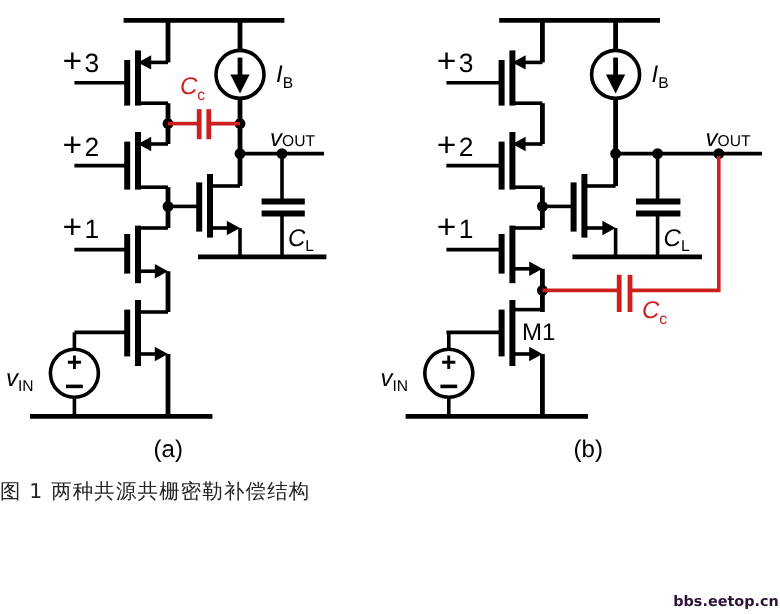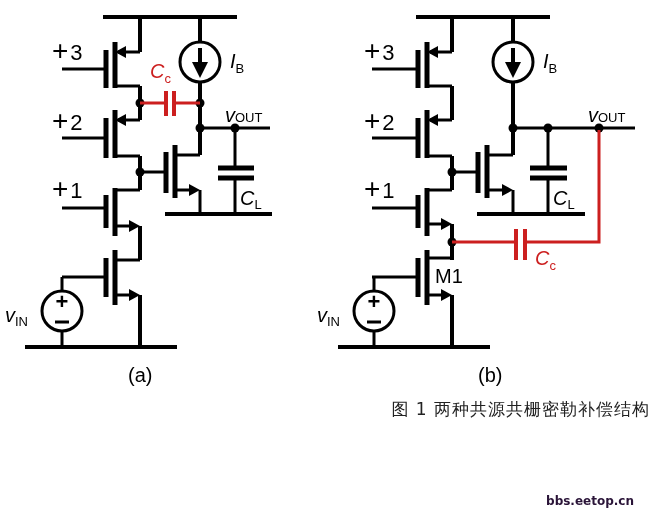--- a/index.html
+++ b/index.html
@@ -11,23 +11,23 @@
   .red { stroke:#cc1f1f; stroke-width:3; fill:none; }
   .redplate { stroke:#cc1f1f; stroke-width:4; fill:none; }
   .dot { fill:#000; }
   .arrow { fill:#000; }
   .lbl { font-family:"Liberation Sans", sans-serif; font-size:20px; fill:#000; }
   .lblsub { font-family:"Liberation Sans", sans-serif; font-size:13px; fill:#000; }
   .lblred { font-family:"Liberation Sans", sans-serif; font-size:20px; fill:#cc1f1f; font-style:italic; }
   .lblredsub { font-family:"Liberation Sans", sans-serif; font-size:13px; fill:#cc1f1f; }
   .ital { font-style:italic; }
   .plus { font-family:"Liberation Sans", sans-serif; font-size:28px; fill:#000; }
-  .caption { position:absolute; left:0; width:650px; top:398px; text-align:right; font-family:"DejaVu Sans", sans-serif; font-size:17px; color:#222; letter-spacing:1px; }
+  .caption { position:absolute; left:0; width:650px; top:398px; text-align:left; font-family:"DejaVu Sans", sans-serif; font-size:17px; color:#222; letter-spacing:1px; }
   .sublbl { position:absolute; font-family:"Liberation Sans", sans-serif; font-size:20px; color:#000; }
-  .wm { position:absolute; right:16px; bottom:4px; font-family:"DejaVu Sans", sans-serif; font-weight:bold; font-size:12px; color:#2a1438; }
+  .wm { position:absolute; right:1px; bottom:4px; font-family:"DejaVu Sans", sans-serif; font-weight:bold; font-size:12px; color:#2a1438; }
 </style>
 </head>
 <body>
 
 <svg width="650" height="512" viewBox="0 0 650 512">
 
   <g>
 
     <line class="w" x1="103" y1="17" x2="237" y2="17"></line>
 

